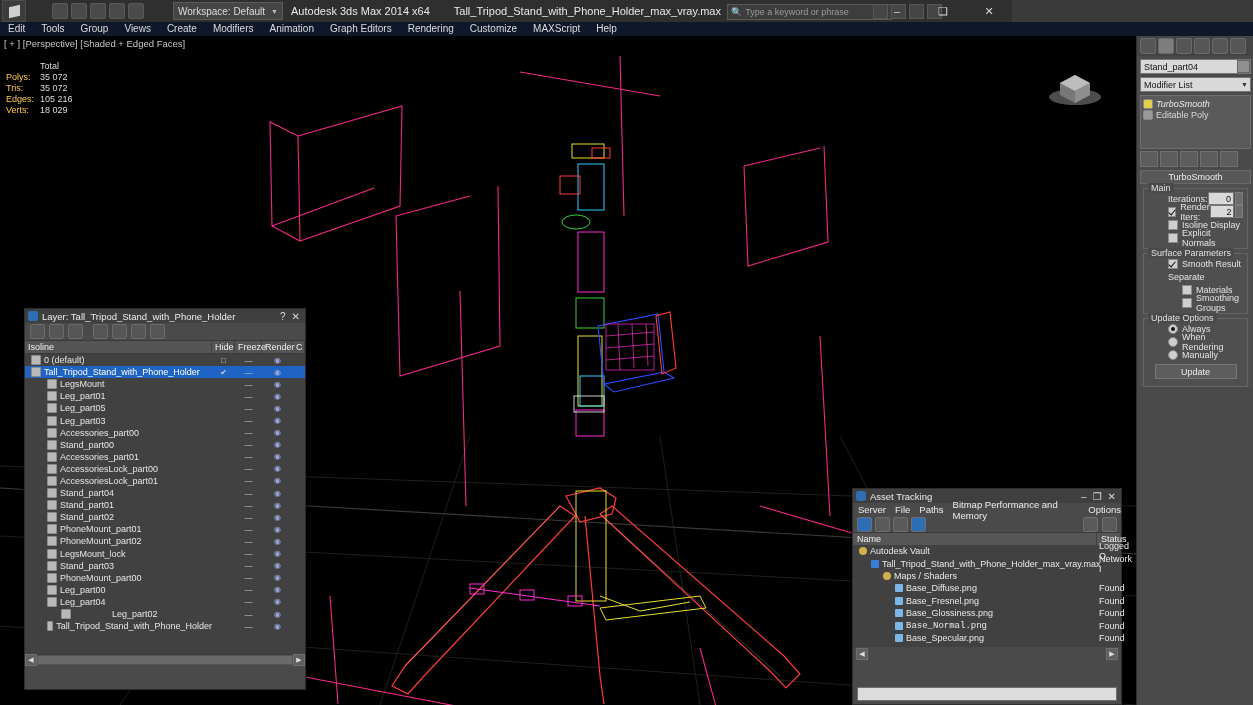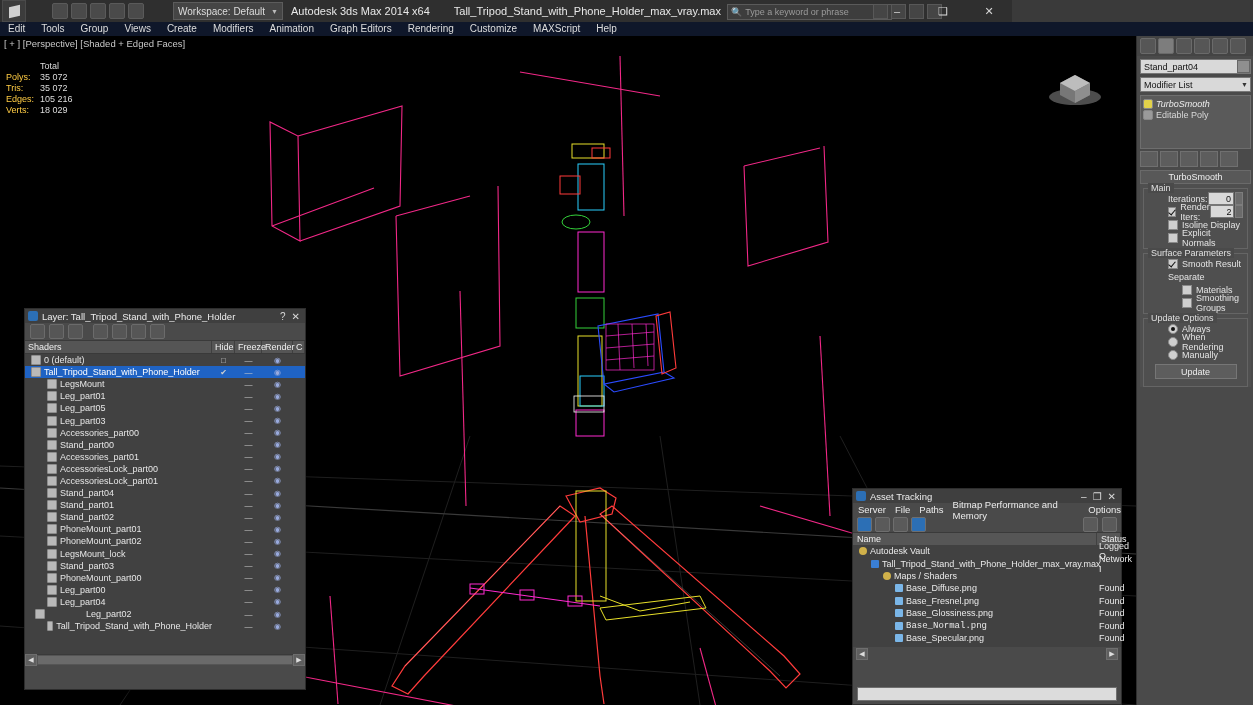--- a/index.html
+++ b/index.html
@@ -397,21 +397,21 @@
     <div class="layer-toolrow">
       <div class="ti"></div>
       <div class="ti"></div>
       <div class="ti"></div>
       <div class="ti" style="margin-left:6px;"></div>
       <div class="ti"></div>
       <div class="ti"></div>
       <div class="ti"></div>
     </div>
     <div class="lhdr">
-      <div class="c" style="width:187px;">Shaders</div>
+      <div class="c" style="width:187px;">Isoline</div>
       <div class="c" style="width:23px;">Hide</div>
       <div class="c" style="width:27px;">Freeze</div>
       <div class="c" style="width:31px;">Render</div>
       <div class="c" style="width:12px;">C</div>
     </div>
     <div class="ltbl" id="layer-rows" style="height:300px;">
         <div class="lrow">
           <div class="nm" style="width:187px;padding-left:6px;box-sizing:border-box;">
             <span class="lico"></span>
             <span>0 (default)</span>
@@ -615,21 +615,21 @@
           <div class="nm" style="width:187px;padding-left:22px;box-sizing:border-box;">
             <span class="lico"></span>
             <span>Leg_part04</span>
           </div>
           <div class="hide" style="width:23px;"></div>
           <div class="freeze" style="width:27px;">—</div>
           <div class="render" style="width:31px;color:#9ad;">◉</div>
           <div class="color" style="width:12px;"></div>
         </div>
         <div class="lrow">
-          <div class="nm" style="width:187px;padding-left:10px;box-sizing:border-box;gap:41px;">
+          <div class="nm" style="width:187px;padding-left:36px;box-sizing:border-box;gap:41px;">
             <span class="lico"></span>
             <span>Leg_part02</span>
           </div>
           <div class="hide" style="width:23px;"></div>
           <div class="freeze" style="width:27px;">—</div>
           <div class="render" style="width:31px;color:#9ad;">◉</div>
           <div class="color" style="width:12px;"></div>
         </div>
         <div class="lrow">
           <div class="nm" style="width:187px;padding-left:22px;box-sizing:border-box;">

